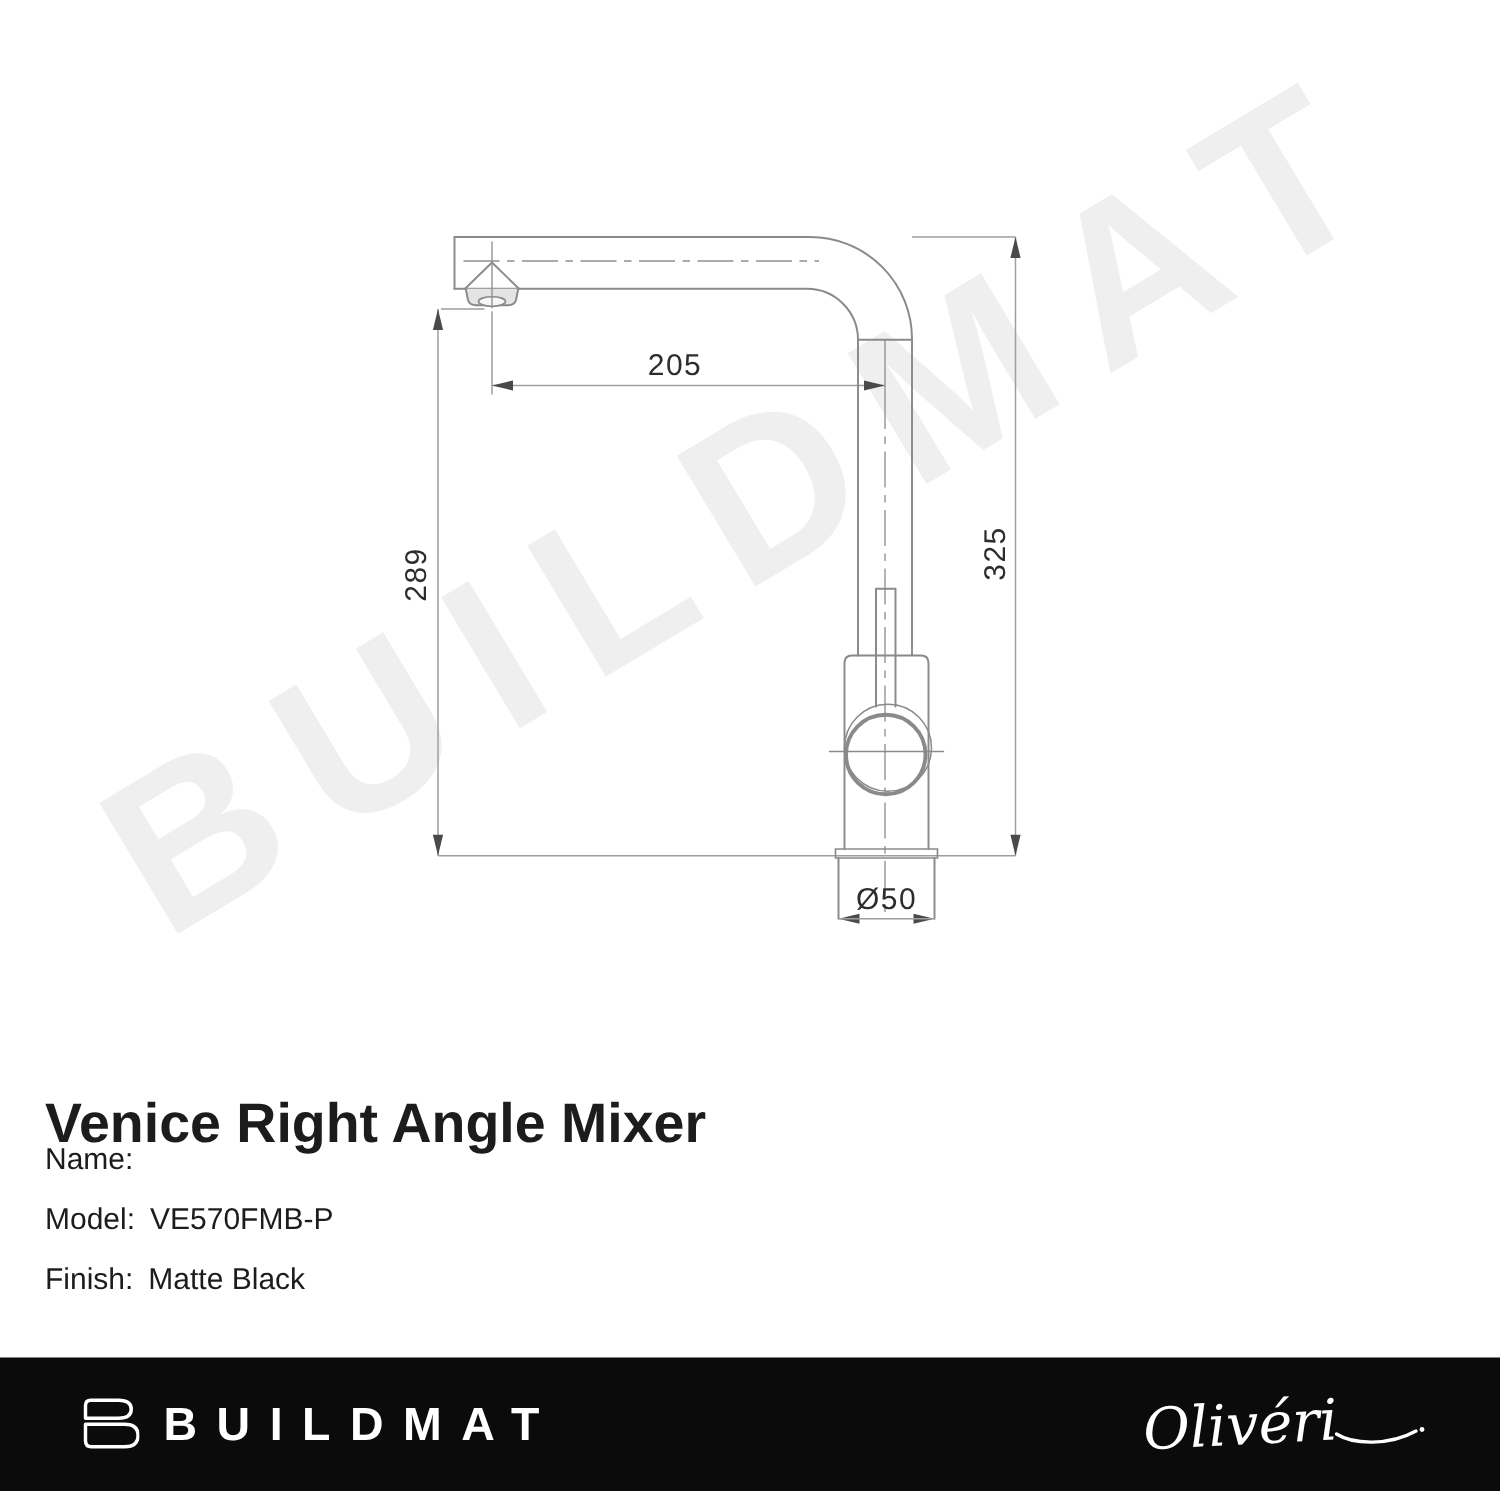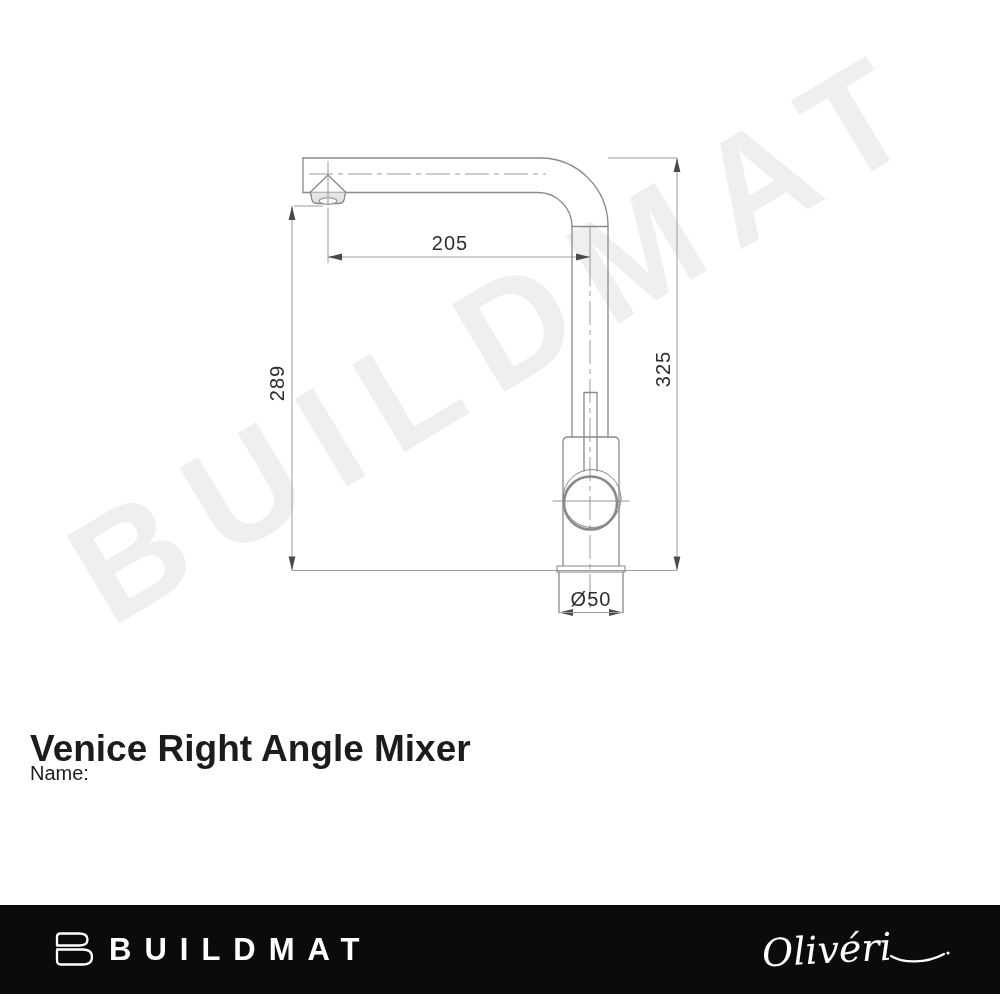--- a/index.html
+++ b/index.html
@@ -130,21 +130,29 @@
     <text class="dimtext" transform="translate(670,369) rotate(-90)" text-anchor="middle">325</text>
     <text class="dimtext" x="591" y="606" text-anchor="middle" font-size="19">Ø50</text>
   </svg>
 
   <div class="info title">Venice Right Angle Mixer</div>
 
   <div class="info row row-name">
     <span class="lbl">Name:</span>
   </div>
 
+  <div class="info row row-model">
+    <span class="lbl">Model:</span>
+    <span class="val">VE570FMB-P</span>
+  </div>
 
+  <div class="info row row-finish">
+    <span class="lbl">Finish:</span>
+    <span class="val">Matte Black</span>
+  </div>
 
   <div class="footer">
     <div class="brandgroup">
       <svg width="40" height="37" viewBox="53 925 40 37">
         <g stroke="#ffffff" stroke-width="2.3" fill="none" stroke-linejoin="round" stroke-linecap="round">
           <path d="M 57,939.5 L 57,931 Q 57,927.5 60.5,927.5 L 79,927.5 Q 87.5,927.5 87.5,933.5 Q 87.5,939.5 79,939.5 Z"></path>
           <path d="M 57,943.5 L 83,943.5 Q 92,943.5 92,951 Q 92,958.5 83,958.5 L 61,958.5 Q 57,958.5 57,954.5 L 57,943.5 Z"></path>
         </g>
       </svg>
       <span class="wordmark">BUILDMAT</span>

